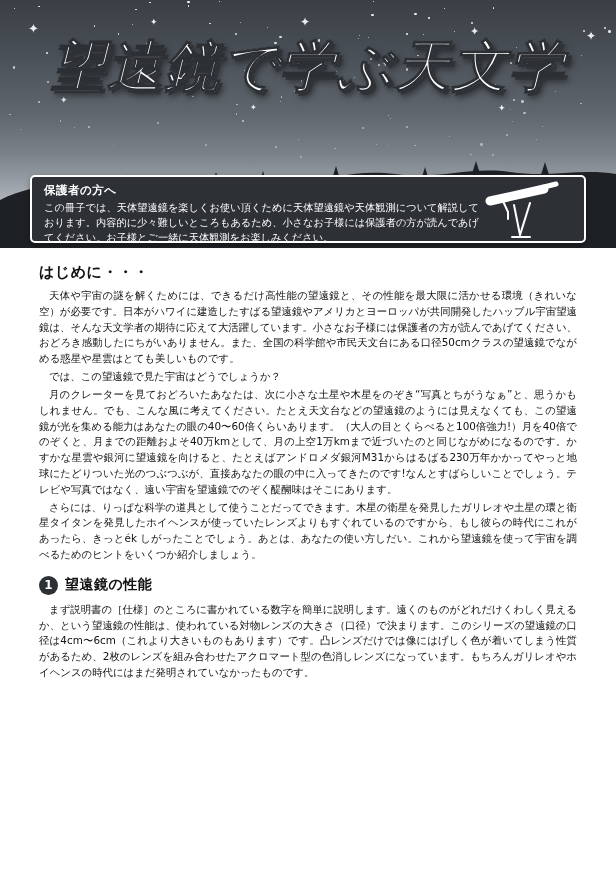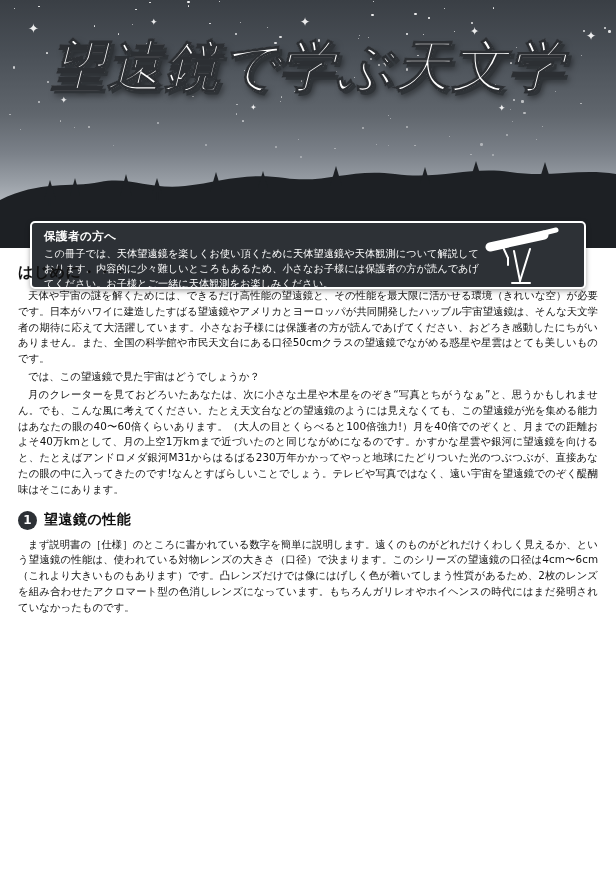--- a/index.html
+++ b/index.html
@@ -81,21 +81,20 @@
     top: 175px;
     width: 556px;
     height: 68px;
     background: #2d3136;
     border: 2px solid #ffffff;
     border-radius: 5px;
     box-shadow: 0 2px 5px rgba(0,0,0,.35);
     color: #ffffff;
     box-sizing: border-box;
     padding: 6px 10px 6px 12px;
-    margin-top: 46px;
   }
   .notice-title {
     font-size: 11.5px;
     font-weight: bold;
     letter-spacing: .5px;
     margin-bottom: 3px;
   }
   .notice-body {
     font-size: 10.2px;
     line-height: 1.45;
@@ -110,21 +109,21 @@
     width: 108px;
     height: 64px;
   }
 
   
   .content {
     position: absolute;
     top: 255px;
     left: 0;
     width: 616px;
-    padding: 0 18px;
+    padding: 0 39px;
     box-sizing: border-box;
   }
   h2.section-head {
     font-size: 15px;
     font-weight: bold;
     margin: 8px 0 6px 0;
     letter-spacing: .5px;
   }
   p.para {
     font-size: 10.4px;
@@ -336,20 +335,21 @@
       </g>
     </svg>
   </div>
 
   <div class="content">
 
     <h2 class="section-head">はじめに・・・</h2>
     <p class="para">天体や宇宙の謎を解くためには、できるだけ高性能の望遠鏡と、その性能を最大限に活かせる環境（きれいな空）が必要です。日本がハワイに建造したすばる望遠鏡やアメリカとヨーロッパが共同開発したハッブル宇宙望遠鏡は、そんな天文学者の期待に応えて大活躍しています。小さなお子様には保護者の方が読んであげてください、おどろき感動したにちがいありません。また、全国の科学館や市民天文台にある口径50cmクラスの望遠鏡でながめる惑星や星雲はとても美しいものです。</p>
     <p class="para">では、この望遠鏡で見た宇宙はどうでしょうか？</p>
     <p class="para">月のクレーターを見ておどろいたあなたは、次に小さな土星や木星をのぞき“写真とちがうなぁ”と、思うかもしれません。でも、こんな風に考えてください。たとえ天文台などの望遠鏡のようには見えなくても、この望遠鏡が光を集める能力はあなたの眼の40〜60倍くらいあります。（大人の目とくらべると100倍強力!）月を40倍でのぞくと、月までの距離およそ40万kmとして、月の上空1万kmまで近づいたのと同じながめになるのです。かすかな星雲や銀河に望遠鏡を向けると、たとえばアンドロメダ銀河M31からはるばる230万年かかってやっと地球にたどりついた光のつぶつぶが、直接あなたの眼の中に入ってきたのです!なんとすばらしいことでしょう。テレビや写真ではなく、遠い宇宙を望遠鏡でのぞく醍醐味はそこにあります。</p>
+    <p class="para">さらには、りっぱな科学の道具として使うことだってできます。木星の衛星を発見したガリレオや土星の環と衛星タイタンを発見したホイヘンスが使っていたレンズよりもすぐれているのですから、もし彼らの時代にこれがあったら、きっとék しがったことでしょう。あとは、あなたの使い方しだい。これから望遠鏡を使って宇宙を調べるためのヒントをいくつか紹介しましょう。</p>
 
     <div class="numbered-head">
       <span class="num-circle">1</span>
       <span class="numbered-title">望遠鏡の性能</span>
     </div>
 
     <p class="para">まず説明書の［仕様］のところに書かれている数字を簡単に説明します。遠くのものがどれだけくわしく見えるか、という望遠鏡の性能は、使われている対物レンズの大きさ（口径）で決まります。このシリーズの望遠鏡の口径は4cm〜6cm（これより大きいものもあります）です。凸レンズだけでは像にはげしく色が着いてしまう性質があるため、2枚のレンズを組み合わせたアクロマート型の色消しレンズになっています。もちろんガリレオやホイヘンスの時代にはまだ発明されていなかったものです。</p>
   </div>
 
 </div>

